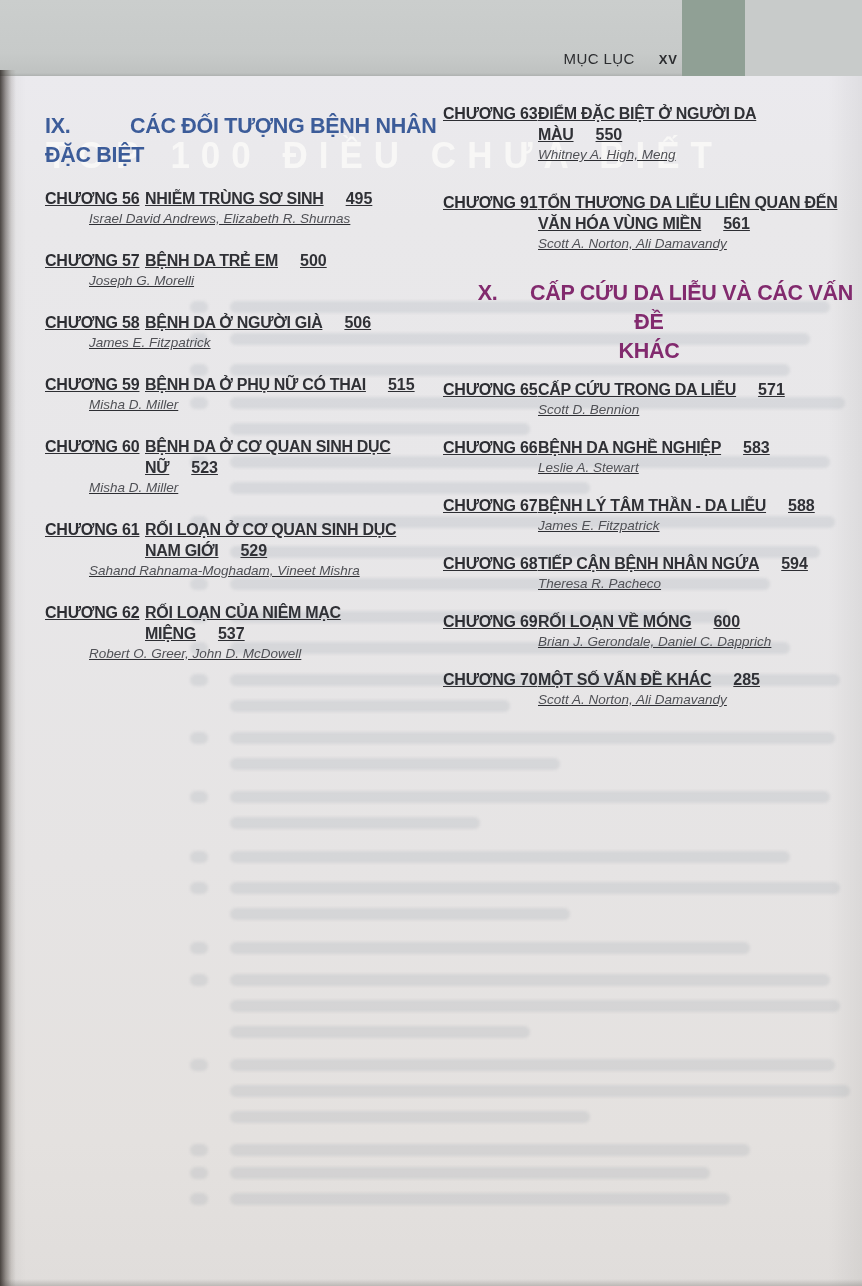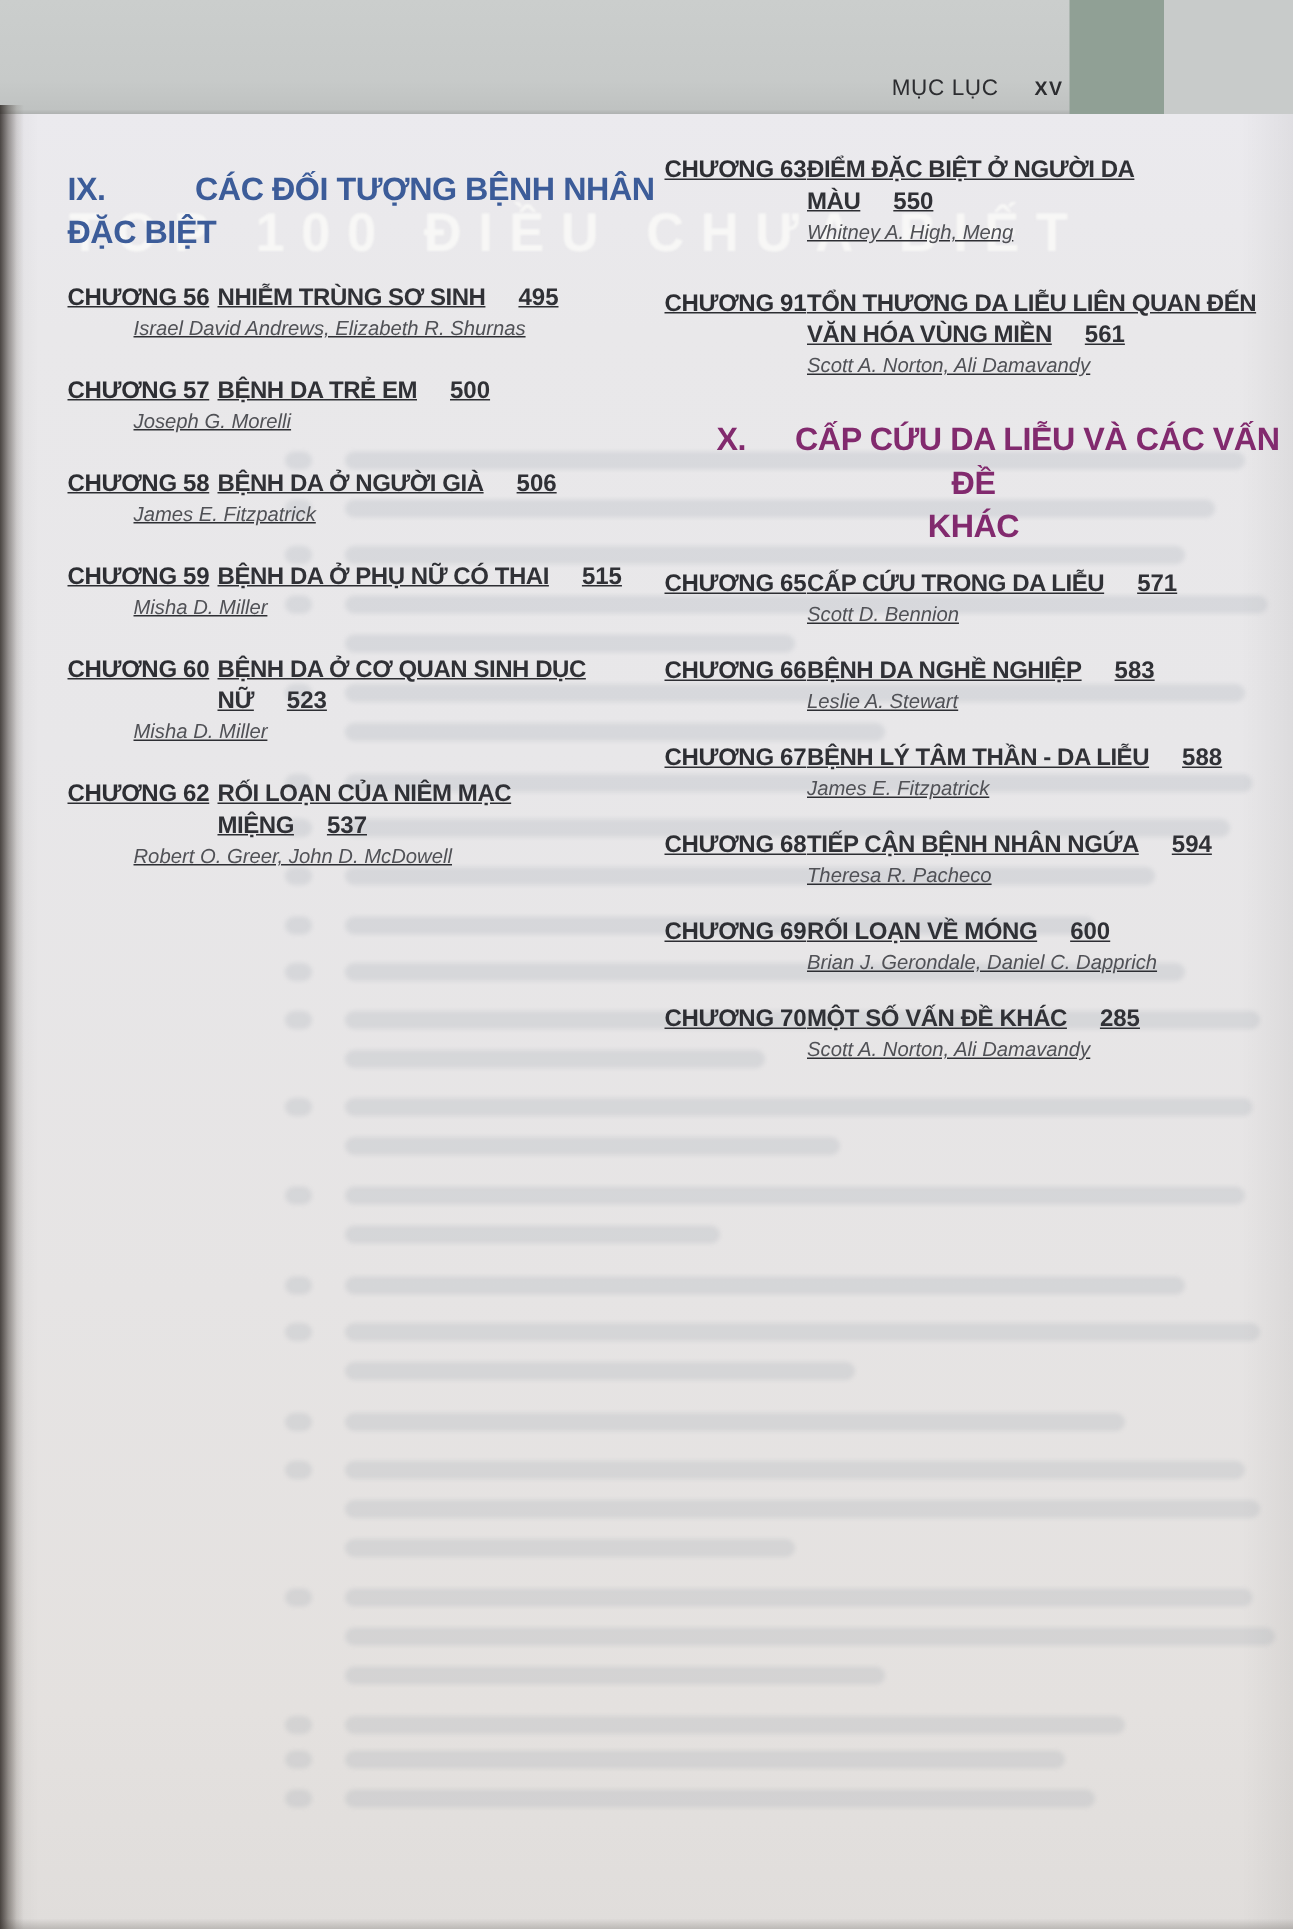--- a/index.html
+++ b/index.html
@@ -3,23 +3,24 @@
 <meta charset="utf-8">
 <style>
   html,body{margin:0;padding:0;background:#888;}
   .scene{
     position:relative;width:862px;height:1286px;overflow:hidden;
     font-family:"Liberation Sans",sans-serif;
     background:#c8cbca;
   }
   
   .top-band{
-    position:absolute;left:0;top:0;width:776px;height:76px;
+    position:absolute;left:0;top:0;width:712px;height:76px;
     background:linear-gradient(180deg,#cbcecd 0%,#c7cac9 70%,#bfc2c1 96%,#aeb1b0 100%);
     z-index:3;
+    padding-left:33px;
   }
   .green-block{
     position:absolute;right:0;top:0;width:63px;height:76px;
     background:linear-gradient(160deg,#9aa89e 0%,#90a095 55%,#879а8c 100%);
     background-color:#90a095;
   }
   .header-row{
     position:absolute;right:67px;top:50px;display:flex;align-items:baseline;gap:24px;
     color:#2c2d30;
   }
@@ -179,20 +180,28 @@
 
       <div class="chap">
         <div class="row">
             <span class="lbl">CHƯƠNG 60</span>
             <span class="tt"><span class="t">BỆNH DA Ở CƠ QUAN SINH DỤC
 NỮ</span><span class="pg">523</span></span>
           </div>
         <div class="auth">Misha D. Miller</div>
       </div>
 
+      <div class="chap">
+        <div class="row">
+            <span class="lbl">CHƯƠNG 61</span>
+            <span class="tt"><span class="t">RỐI LOẠN Ở CƠ QUAN SINH DỤC
+NAM GIỚI</span><span class="pg">529</span></span>
+          </div>
+        <div class="auth">Sahand Rahnama-Moghadam, Vineet Mishra</div>
+      </div>
 
       <div class="chap">
         <div class="row">
             <span class="lbl">CHƯƠNG 62</span>
             <span class="tt"><span class="t">RỐI LOẠN CỦA NIÊM MẠC
 MIỆNG</span><span class="pg">537</span></span>
           </div>
         <div class="auth">Robert O. Greer, John D. McDowell</div>
       </div>
     </div>

